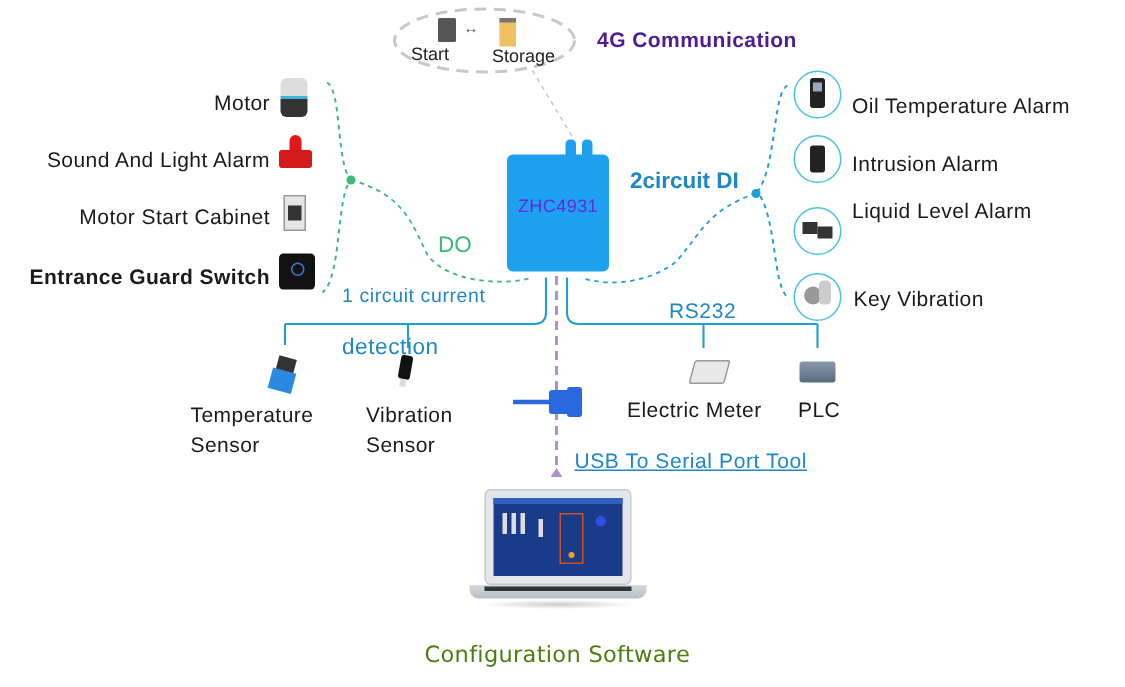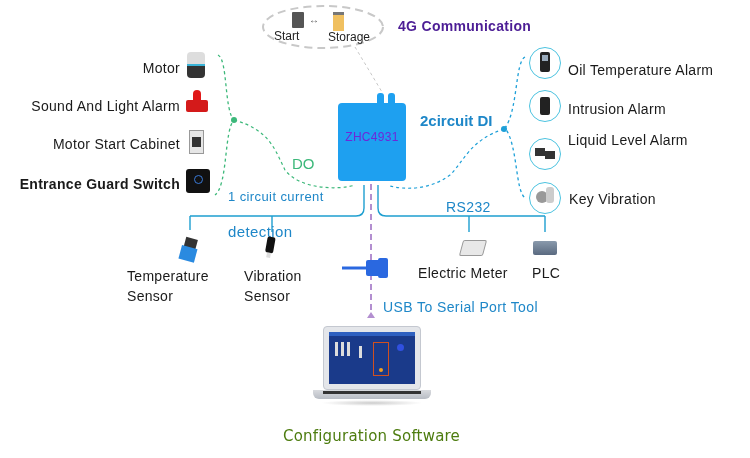--- a/index.html
+++ b/index.html
@@ -124,21 +124,21 @@
 <div class="abs lbl" style="left:244px;top:288px;">Sensor</div>
 
 <div class="abs blue" style="left:446px;top:199px;font-size:14px;letter-spacing:0.4px;">RS232</div>
 
 <div class="icon" style="left:461px;top:240px;width:22px;height:14px;background:#e8e8e8;border:1px solid #999;border-radius:2px;transform:skewX(-15deg);"></div>
 <div class="abs lbl" style="left:418px;top:265px;">Electric Meter</div>
 
 <div class="icon" style="left:533px;top:241px;width:24px;height:14px;background:linear-gradient(#8a9aac,#5a6a80);border-radius:2px;"></div>
 <div class="abs lbl" style="left:532px;top:265px;">PLC</div>
 
-<div class="abs blue" style="left:383px;top:299px;font-size:14px;letter-spacing:0.4px;">USB To Serial Port Tool</div>
+<div class="abs blue" style="left:383px;top:299px;font-size:14px;letter-spacing:0.4px;text-decoration:underline;">USB To Serial Port Tool</div>
 
 <div class="abs" style="left:313px;top:326px;width:118px;height:82px;">
   <div style="position:absolute;left:10px;top:0;width:98px;height:64px;background:#e4e6ea;border-radius:4px;border:1px solid #c4c8d0;box-sizing:border-box;">
     <div style="position:absolute;left:5px;top:5px;width:86px;height:52px;background:#1a3a8a;">
       <div style="position:absolute;left:0;top:0;width:86px;height:4px;background:#2e60c0;"></div>
       <div style="position:absolute;left:44px;top:10px;width:16px;height:34px;border:1.5px solid #d05020;box-sizing:border-box;"></div>
       <div style="position:absolute;left:6px;top:10px;width:3px;height:14px;background:#ddd;"></div>
       <div style="position:absolute;left:12px;top:10px;width:3px;height:14px;background:#ddd;"></div>
       <div style="position:absolute;left:18px;top:10px;width:3px;height:14px;background:#ddd;"></div>
       <div style="position:absolute;left:30px;top:14px;width:3px;height:12px;background:#ddd;"></div>

